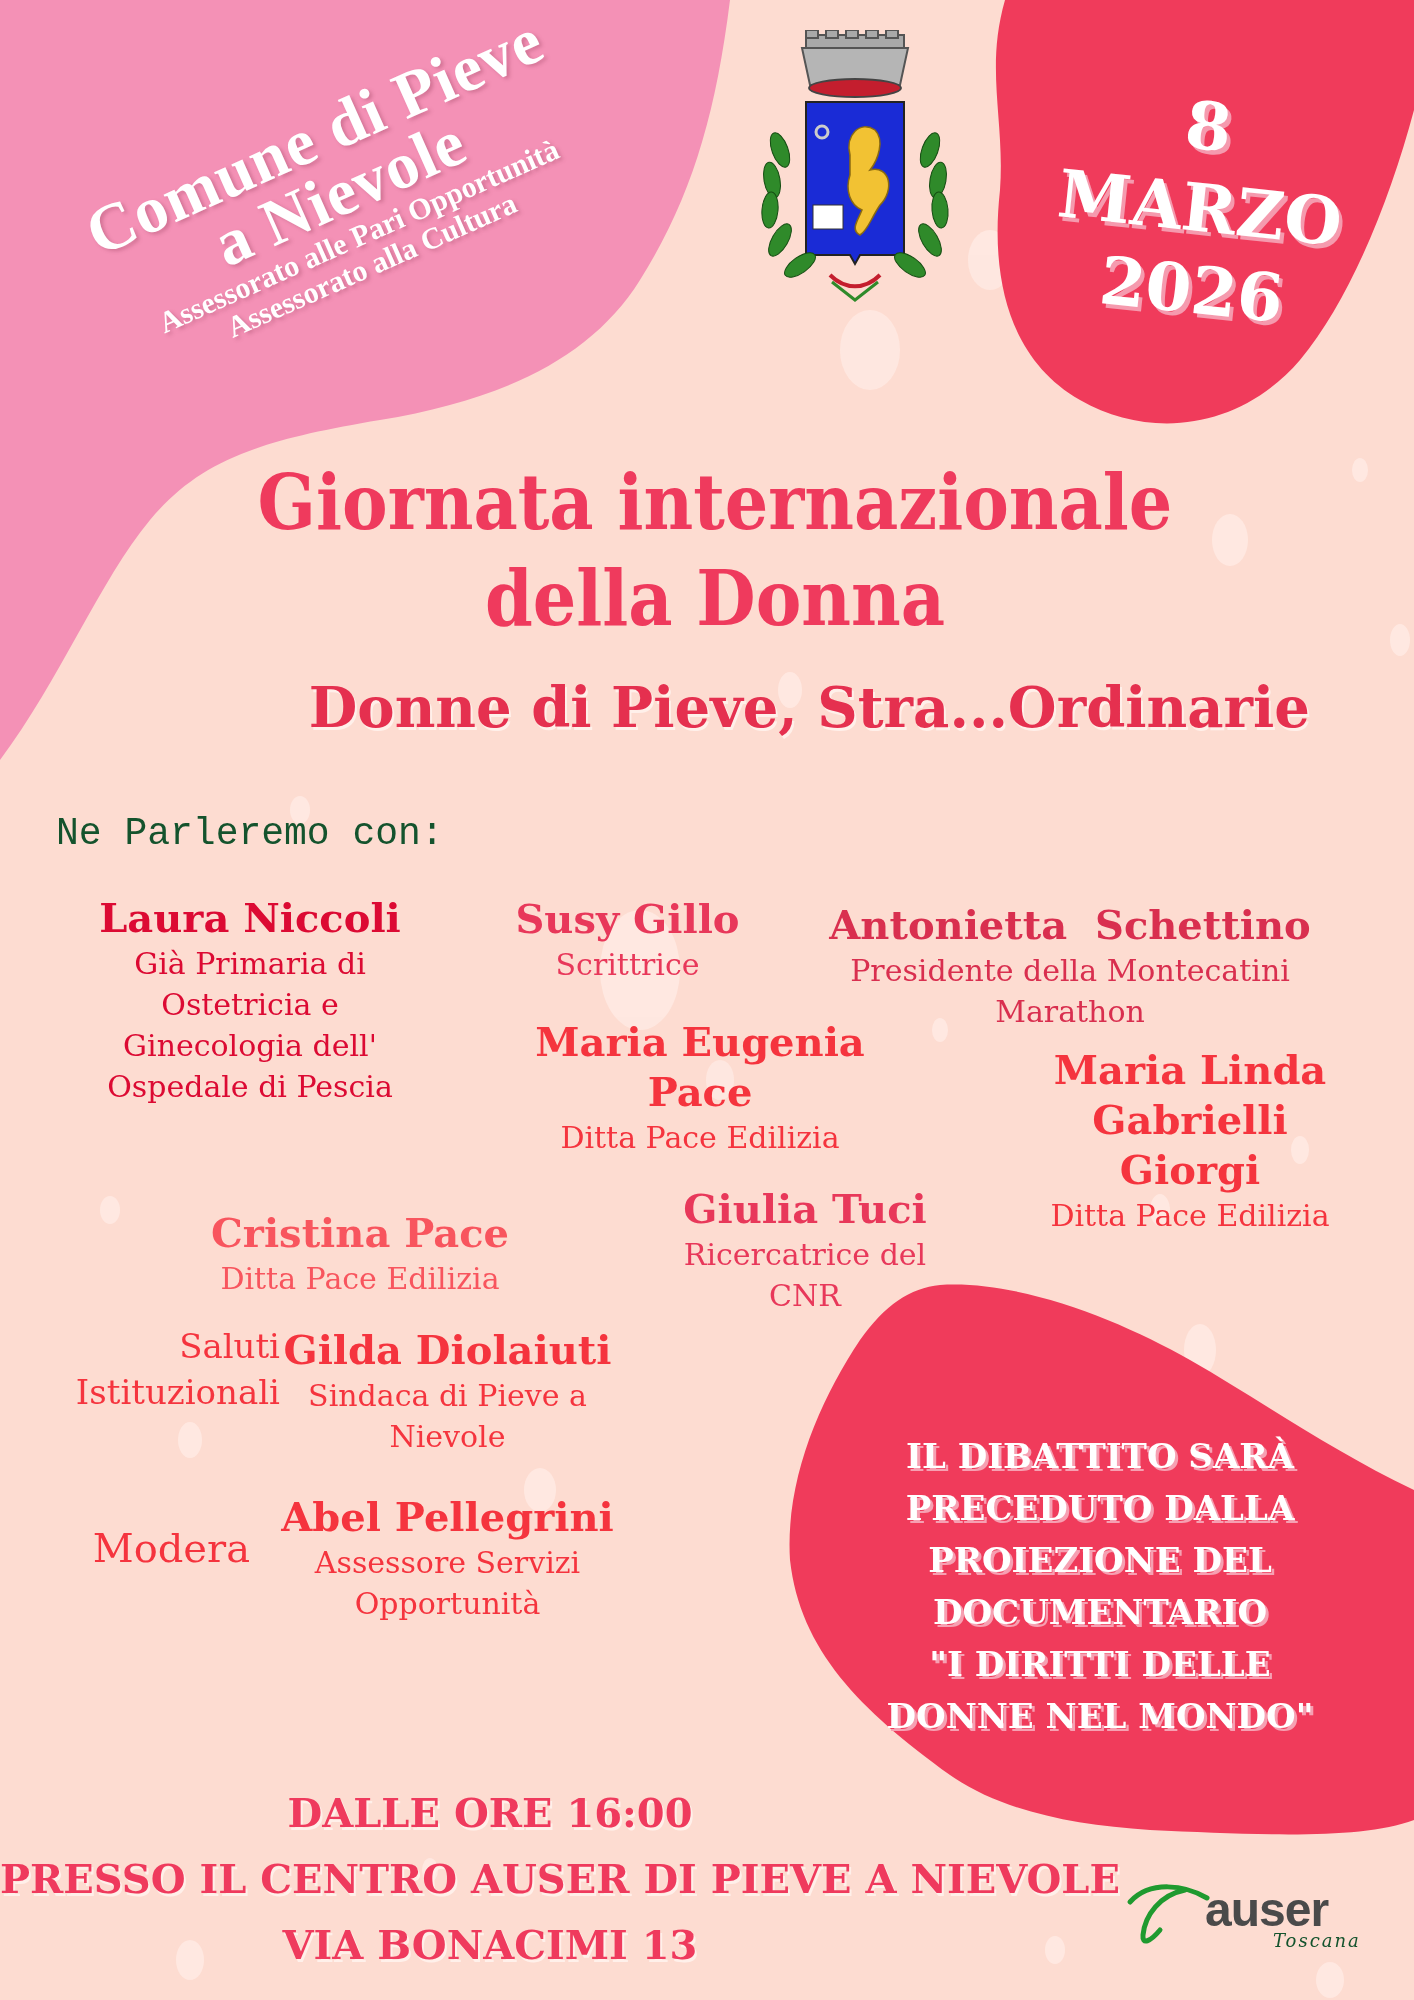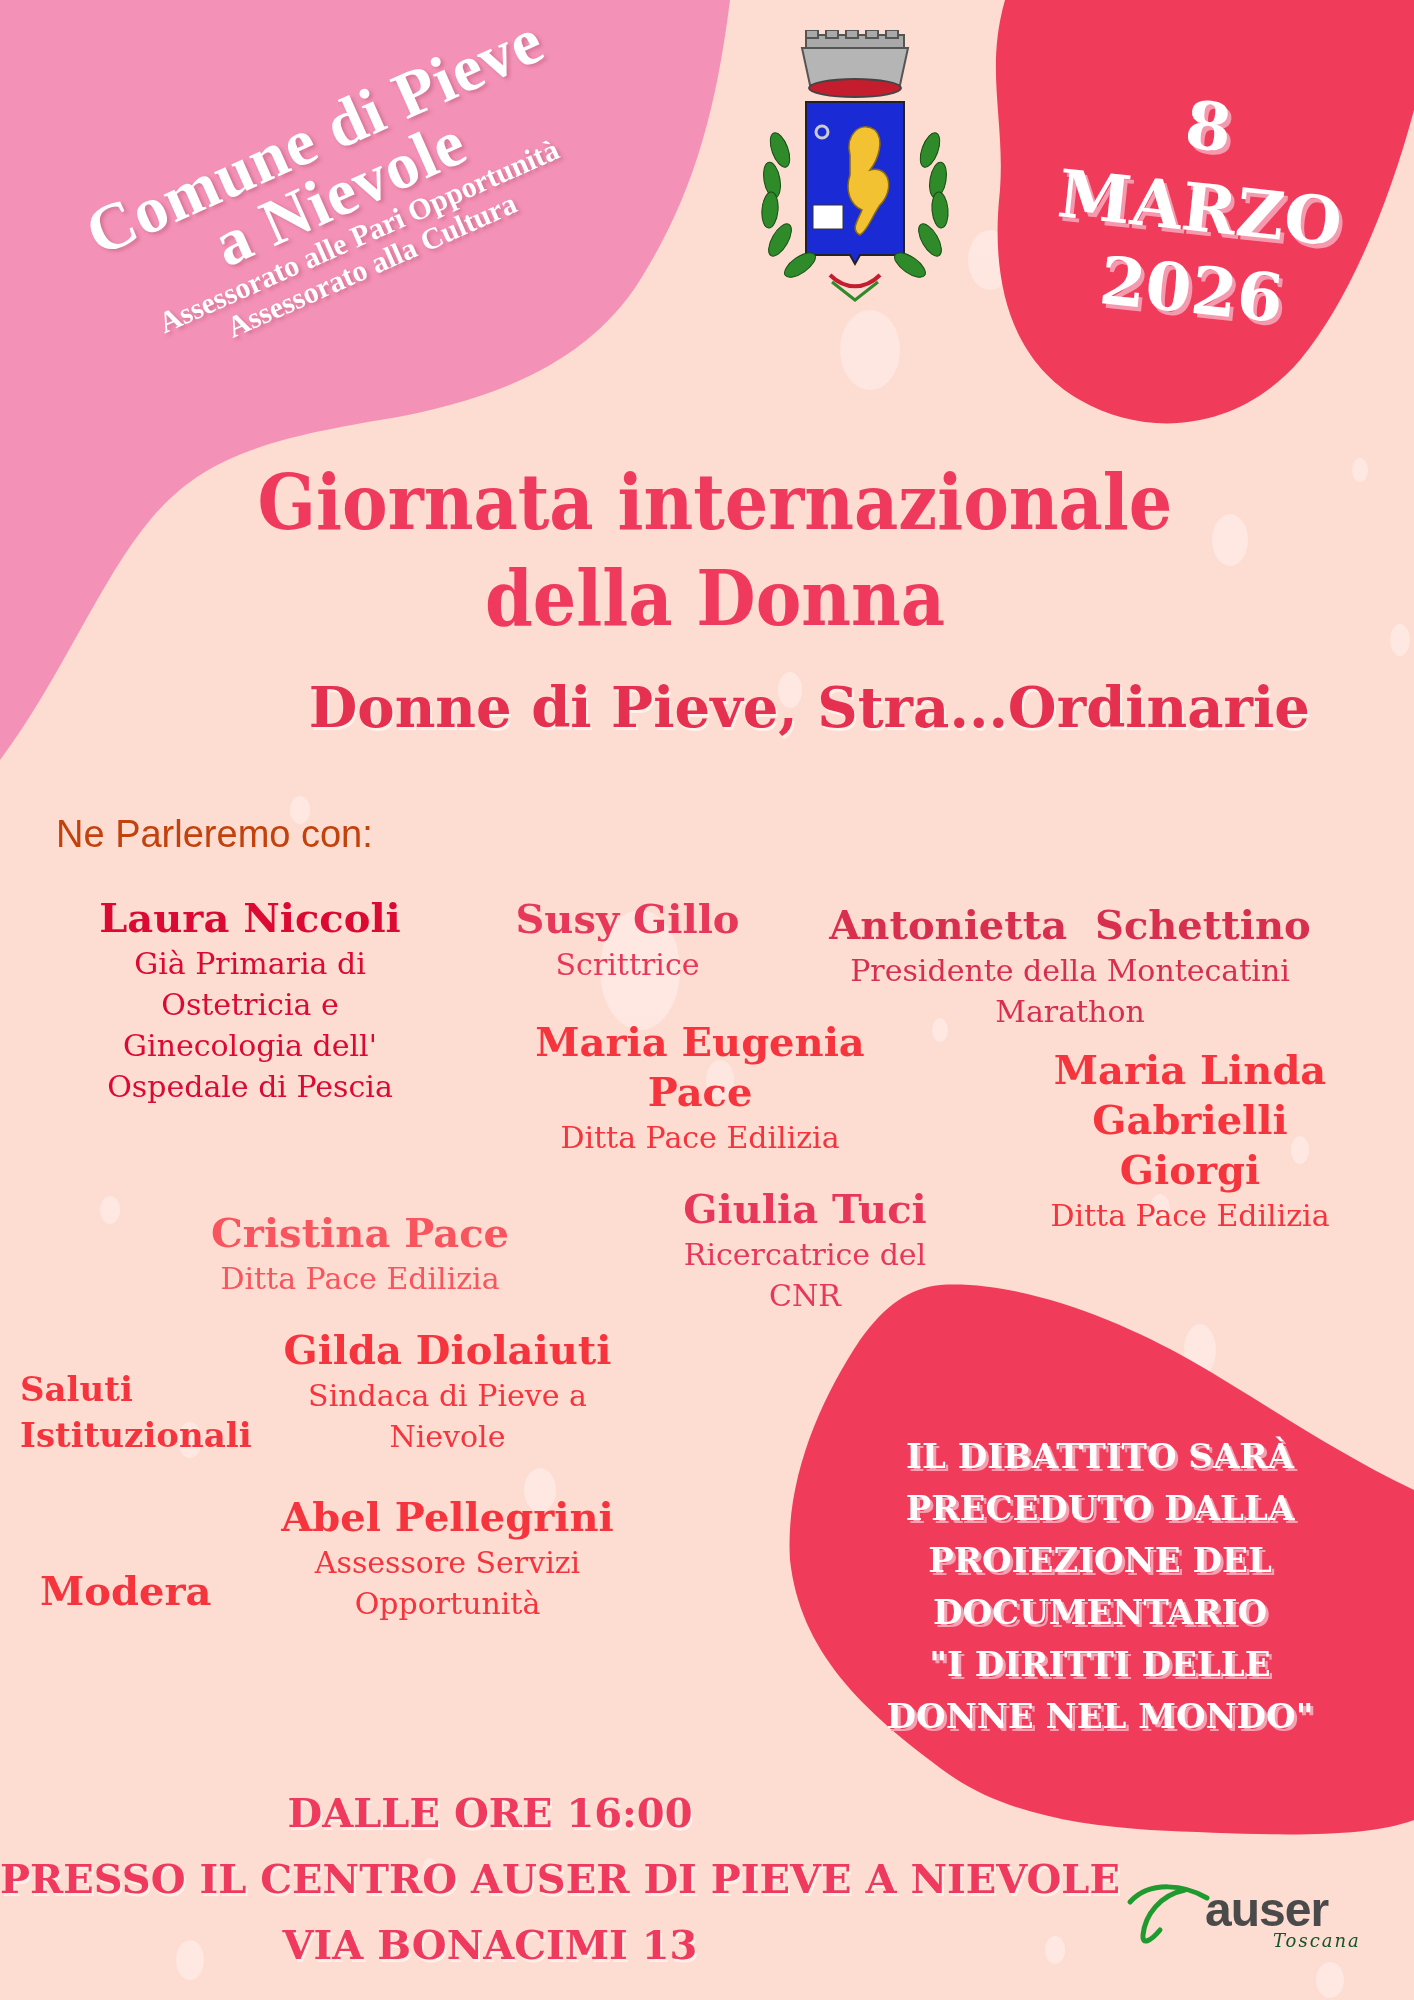--- a/index.html
+++ b/index.html
@@ -47,42 +47,42 @@
     }
     .subtitle {
       position: absolute; left: 110px; top: 672px; width: 1200px;
       text-align: right; color: #e5304f;
       font-family: "DejaVu Serif", serif; font-weight: bold;
       font-size: 56px; line-height: 70px;
       text-shadow: 2px 3px 0 #fff0ea;
     }
     .lead {
       position: absolute; left: 56px; top: 810px;
-      color: #c2410c; font-family: Liberation Sans, sans-serif;
+      color: #14532d; font-family: Liberation Mono, monospace;
       font-size: 38px; line-height: 48px;
     }
 
     .speaker { position: absolute; text-align: center; }
     .sp-name {
       font-family: "DejaVu Serif", serif; font-weight: bold;
       font-size: 40px; line-height: 50px;
     }
     .sp-role {
       font-family: "DejaVu Serif", serif;
       font-size: 30px; line-height: 41px;
     }
     .c-crimson { color: #dc0a33; }
     .c-rose    { color: #e8385a; }
     .c-coral   { color: #f8555e; }
     .c-red     { color: #f5343e; }
     .c-deep    { color: #d92f4f; }
 
     .label-left {
-      position: absolute; text-align: left; color: #f5343e;
-      font-family: "DejaVu Serif", serif; font-weight: bold; margin-top: 43px;
+      position: absolute; text-align: right; color: #f5343e;
+      font-family: "DejaVu Serif", serif; font-weight: normal;
     }
 
     .debate {
       position: absolute; left: 835px; top: 1430px; width: 530px;
       text-align: center; color: #fff;
       font-family: "DejaVu Serif", serif; font-weight: bold;
       font-size: 34px; line-height: 52px;
       text-shadow: 3px 3px 0 #f6a0b2;
     }
 

